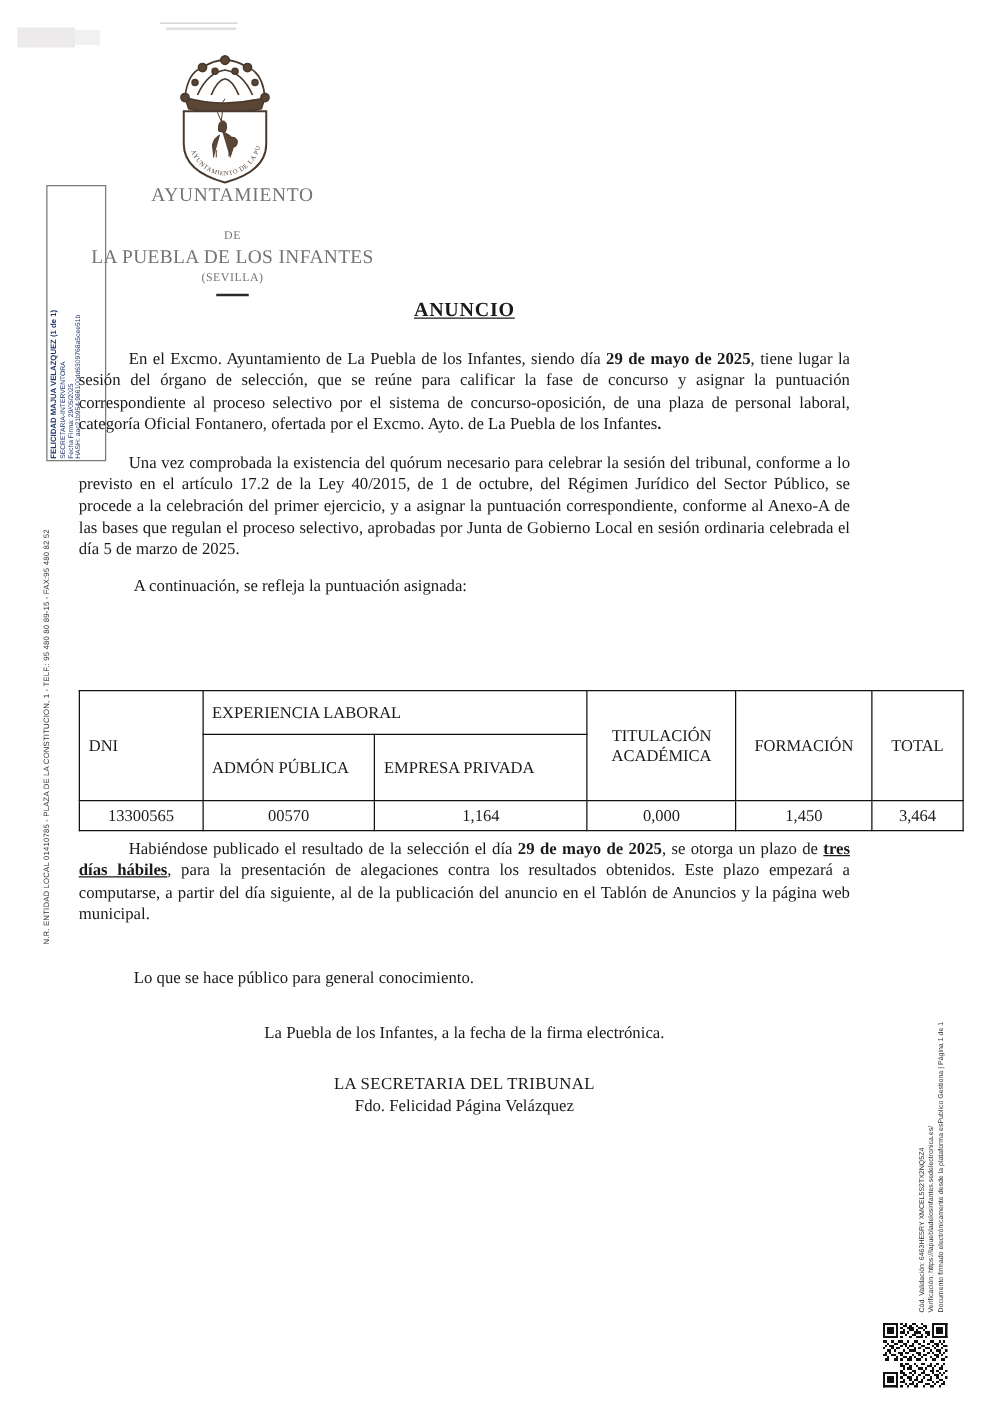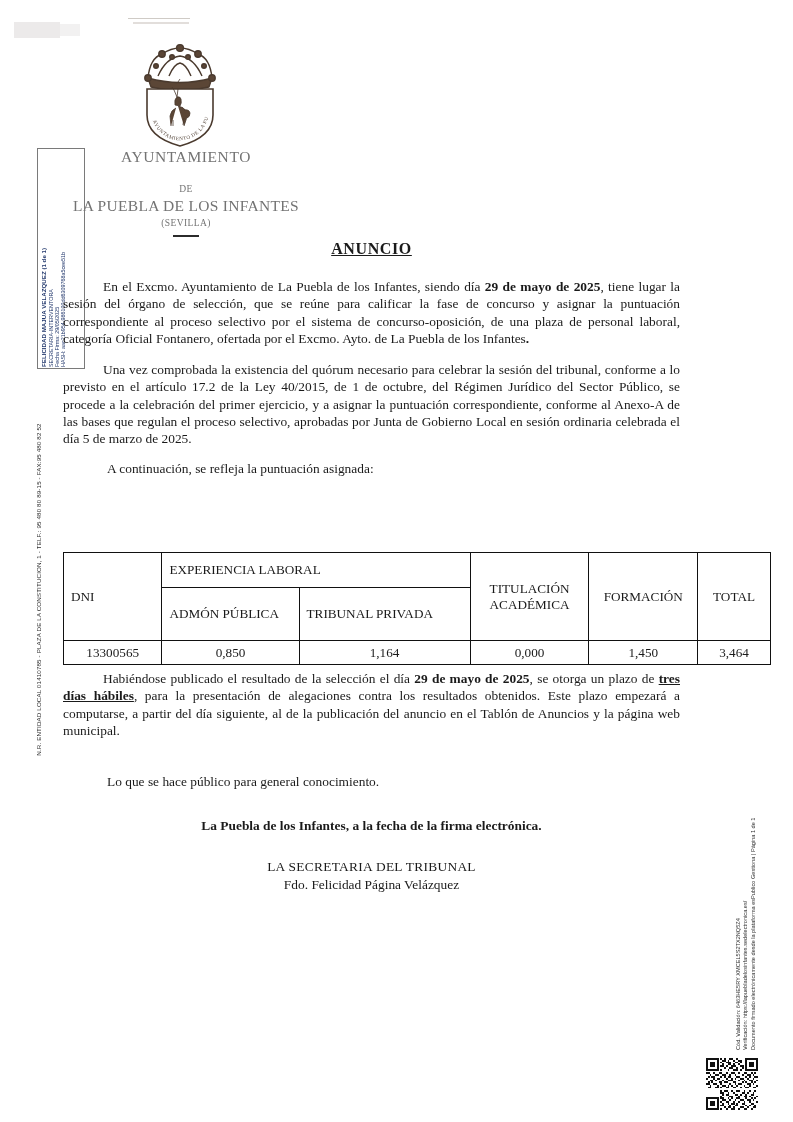--- a/index.html
+++ b/index.html
@@ -203,21 +203,20 @@
     font-size: 13.4px;
     line-height: 1.30;
     text-align: justify;
     margin: 0 0 13px 0;
     text-indent: 40px;
   }
   p.center {
     font-size: 13.4px;
     text-align: center;
     margin: 2px;
-    font-weight: bold;
   }
   p.semi {
     font-size: 13.4px;
     margin: 0 0 0 44px;
   }
   b { font-weight: bold; }
   u.heavy { text-decoration: underline; font-weight: bold; }
 
   
   table.scores {
@@ -550,27 +549,27 @@
     <thead>
       <tr>
         <th class="l h-tall" rowspan="2" style="width:95px">DNI</th>
         <th class="l h-short" colspan="2">EXPERIENCIA LABORAL</th>
         <th class="c" rowspan="2" style="width:113px">TITULACIÓN ACADÉMICA</th>
         <th class="c" rowspan="2" style="width:99px">FORMACIÓN</th>
         <th class="c" rowspan="2" style="width:64px">TOTAL</th>
       </tr>
       <tr>
         <th class="l h-tall" style="width:147px">ADMÓN PÚBLICA</th>
-        <th class="l h-tall" style="width:190px">TRIBUNAL PRIVADA</th>
+        <th class="l h-tall" style="width:190px">EMPRESA PRIVADA</th>
       </tr>
     </thead>
     <tbody>
       <tr class="row-dni">
         <td class="c">13300565</td>
-        <td class="c">0,850</td>
+        <td class="c">00570</td>
         <td class="c">1,164</td>
         <td class="c">0,000</td>
         <td class="c">1,450</td>
         <td class="c">3,464</td>
       </tr>
     </tbody>
   </table>
 
   <div class="doc-after">
     <p class="body"><span>Habiéndose publicado el resultado de la selección el día </span><b>29 de mayo de 2025</b><span>, se otorga un plazo de </span><u class="heavy">tres días hábiles</u><span>, para la presentación de alegaciones contra los resultados obtenidos. Este plazo empezará a computarse, a partir del día siguiente, al de la publicación del anuncio en el Tablón de Anuncios y la página web municipal.</span></p>

